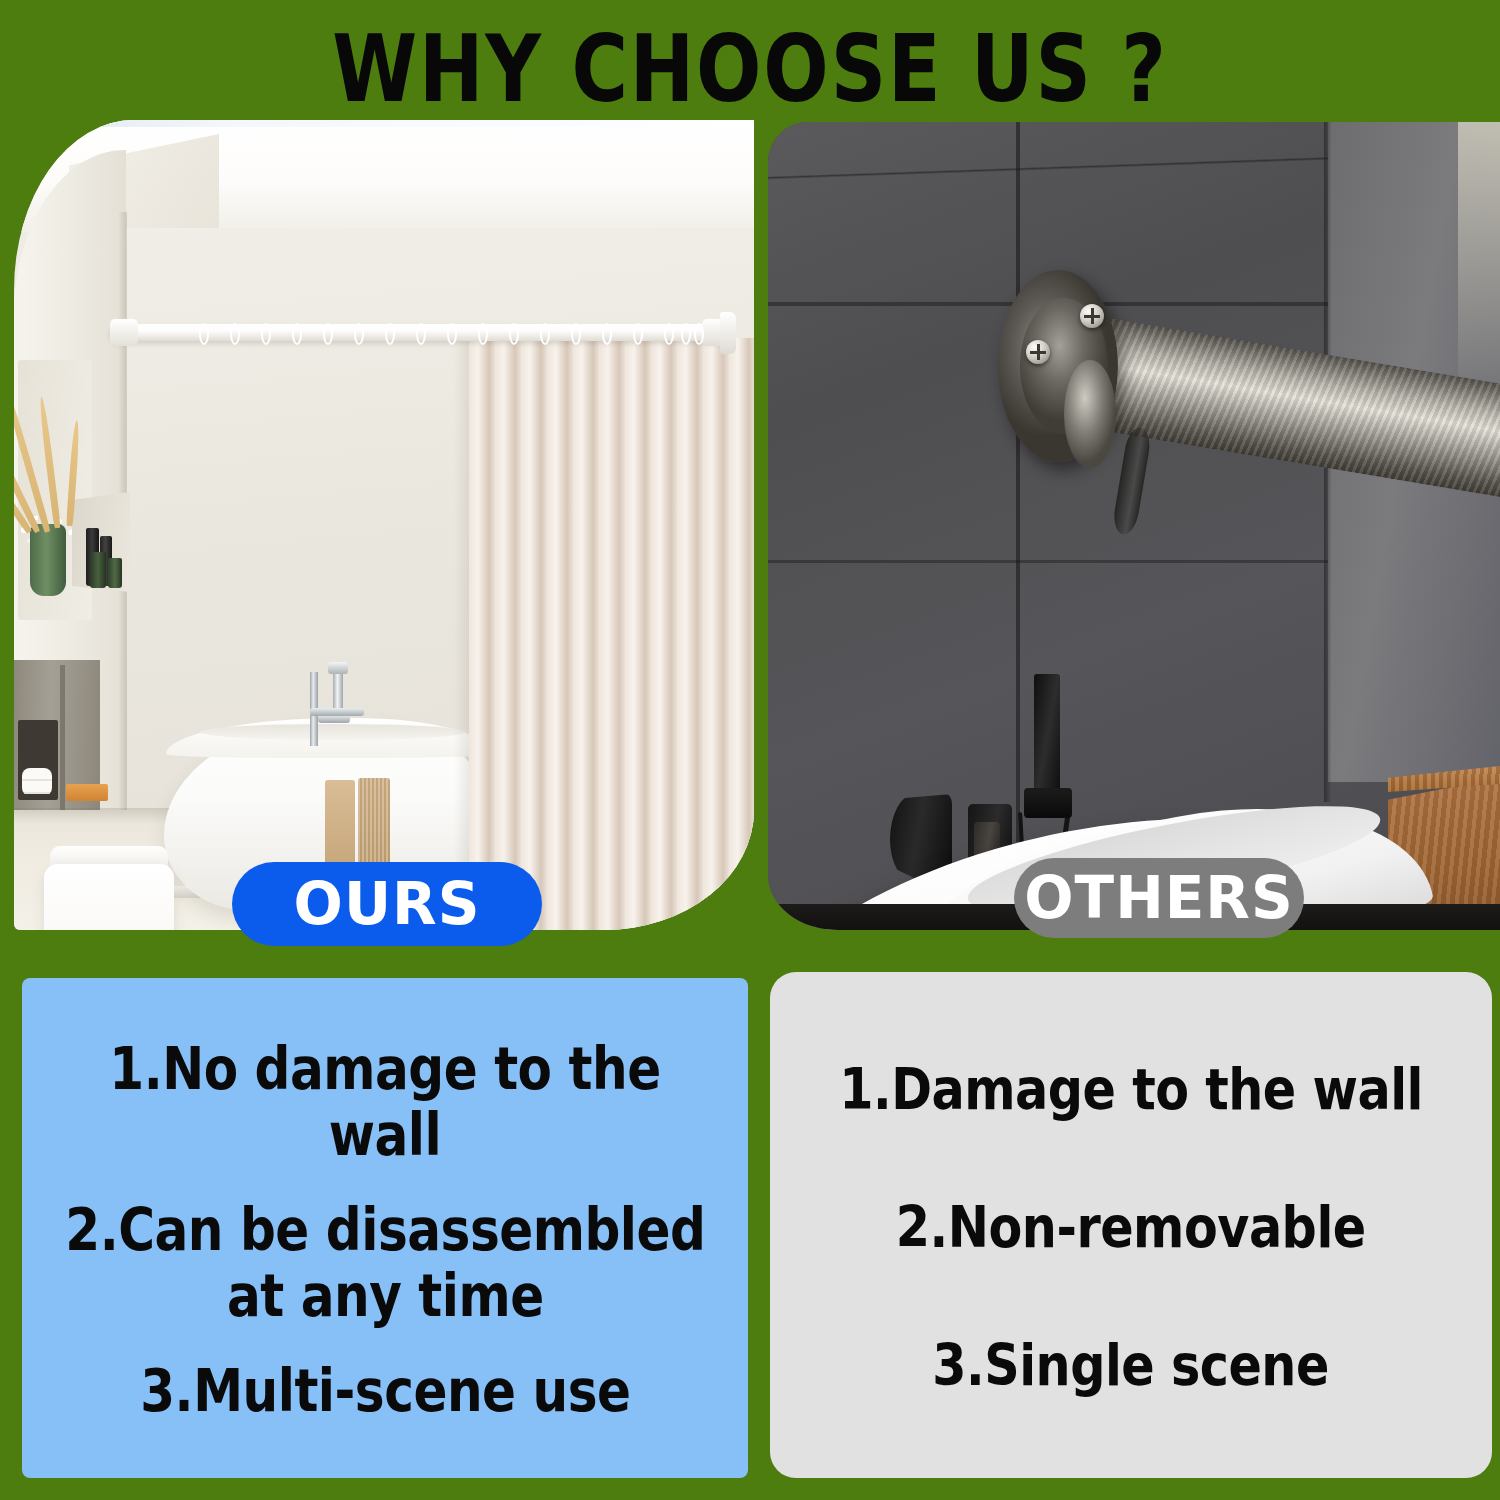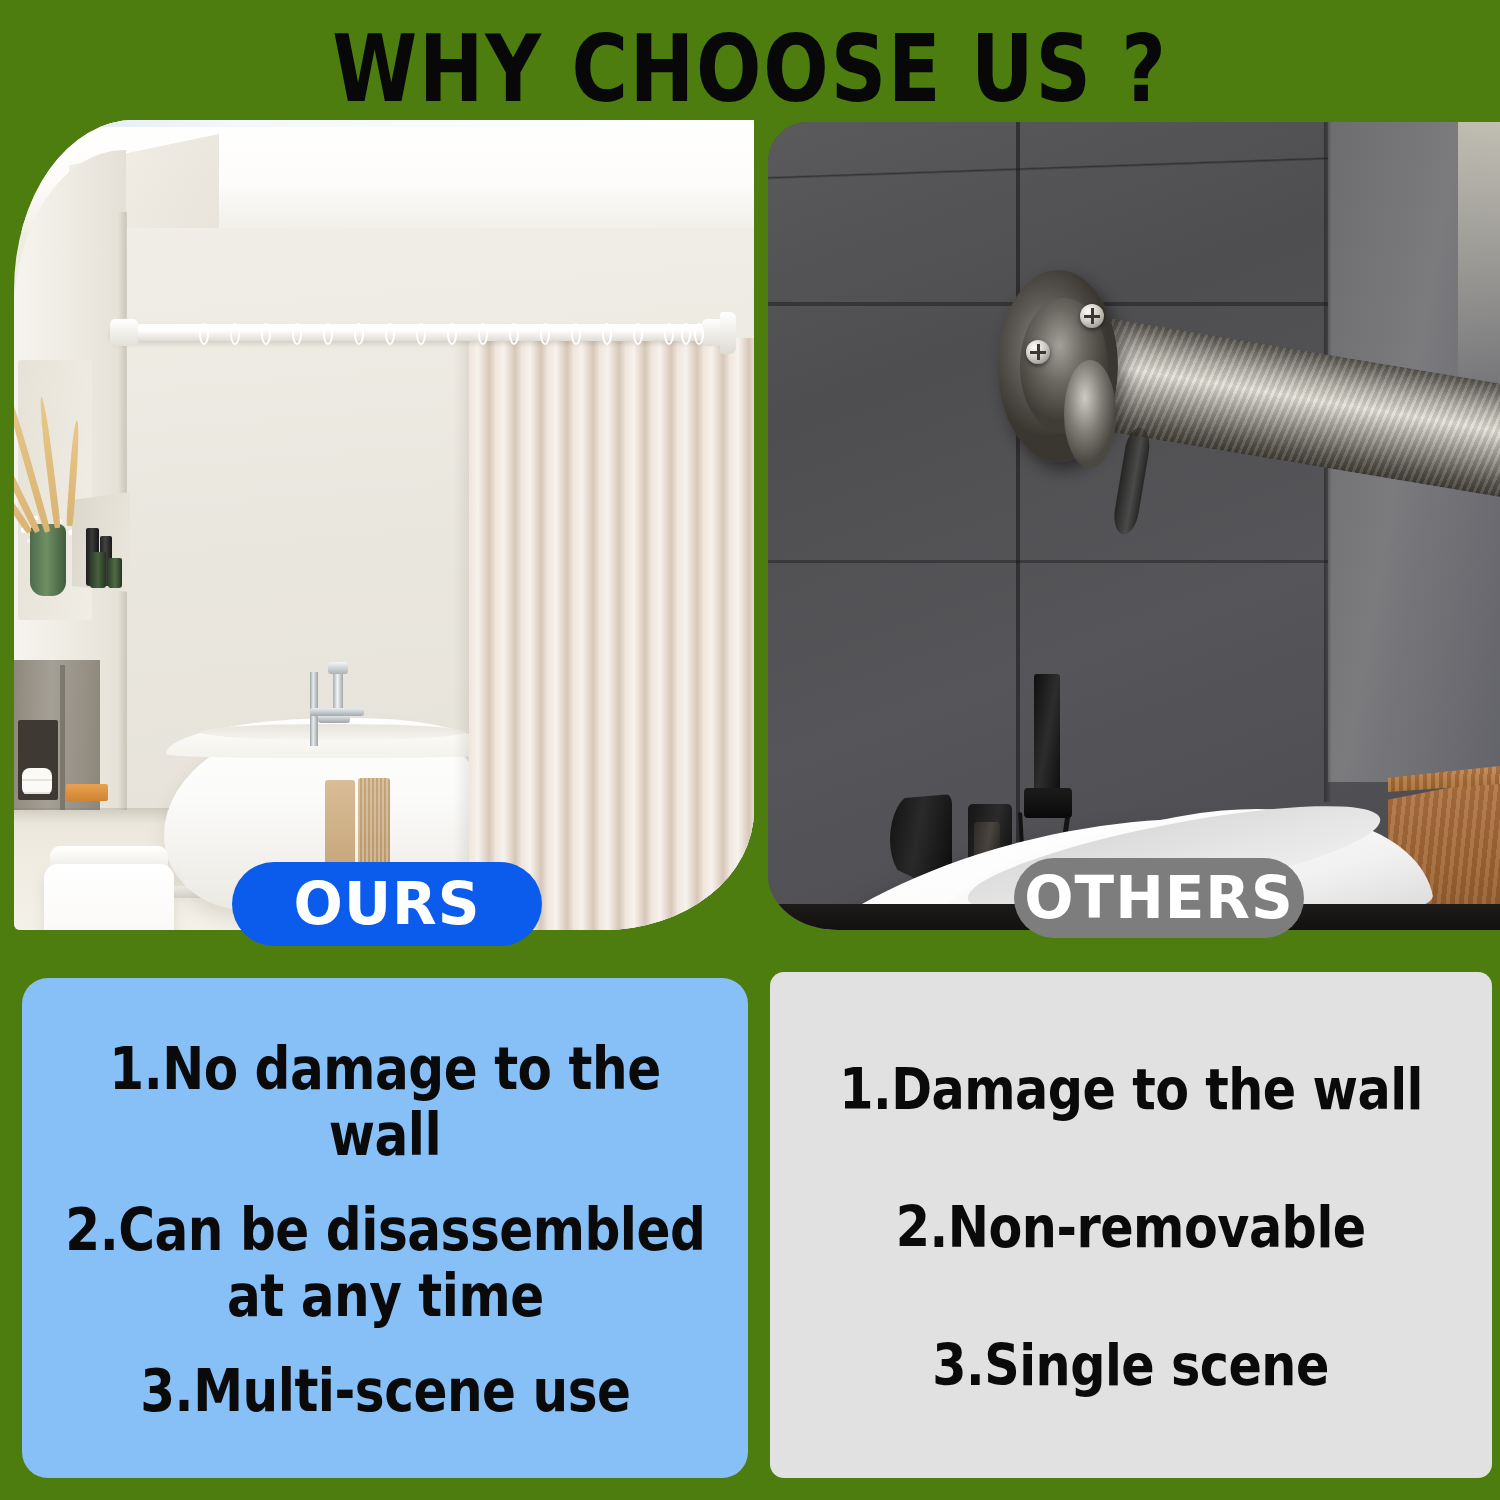--- a/index.html
+++ b/index.html
@@ -486,30 +486,30 @@
     font-family: "DejaVu Sans Condensed", "Liberation Sans Narrow", "Liberation Sans", sans-serif;
     font-weight: bold;
     color: #0a0a0a;
     text-align: center;
   }
   #panel-ours {
     left: 22px;
     top: 978px;
     width: 726px;
     height: 500px;
-    border-radius: 26px;
+    border-radius: 8px;
     background: #87BFF7;
     padding: 44px 22px 40px;
   }
   #panel-others {
     left: 770px;
     top: 972px;
     width: 722px;
     height: 506px;
-    border-radius: 14px;
+    border-radius: 26px;
     background: #E2E1E1;
     padding: 48px 22px 44px;
   }
   .feature {
     font-size: 58px;
     line-height: 66px;
     letter-spacing: -0.5px;
     transform: scaleX(0.96);
     white-space: pre-line;
   }

